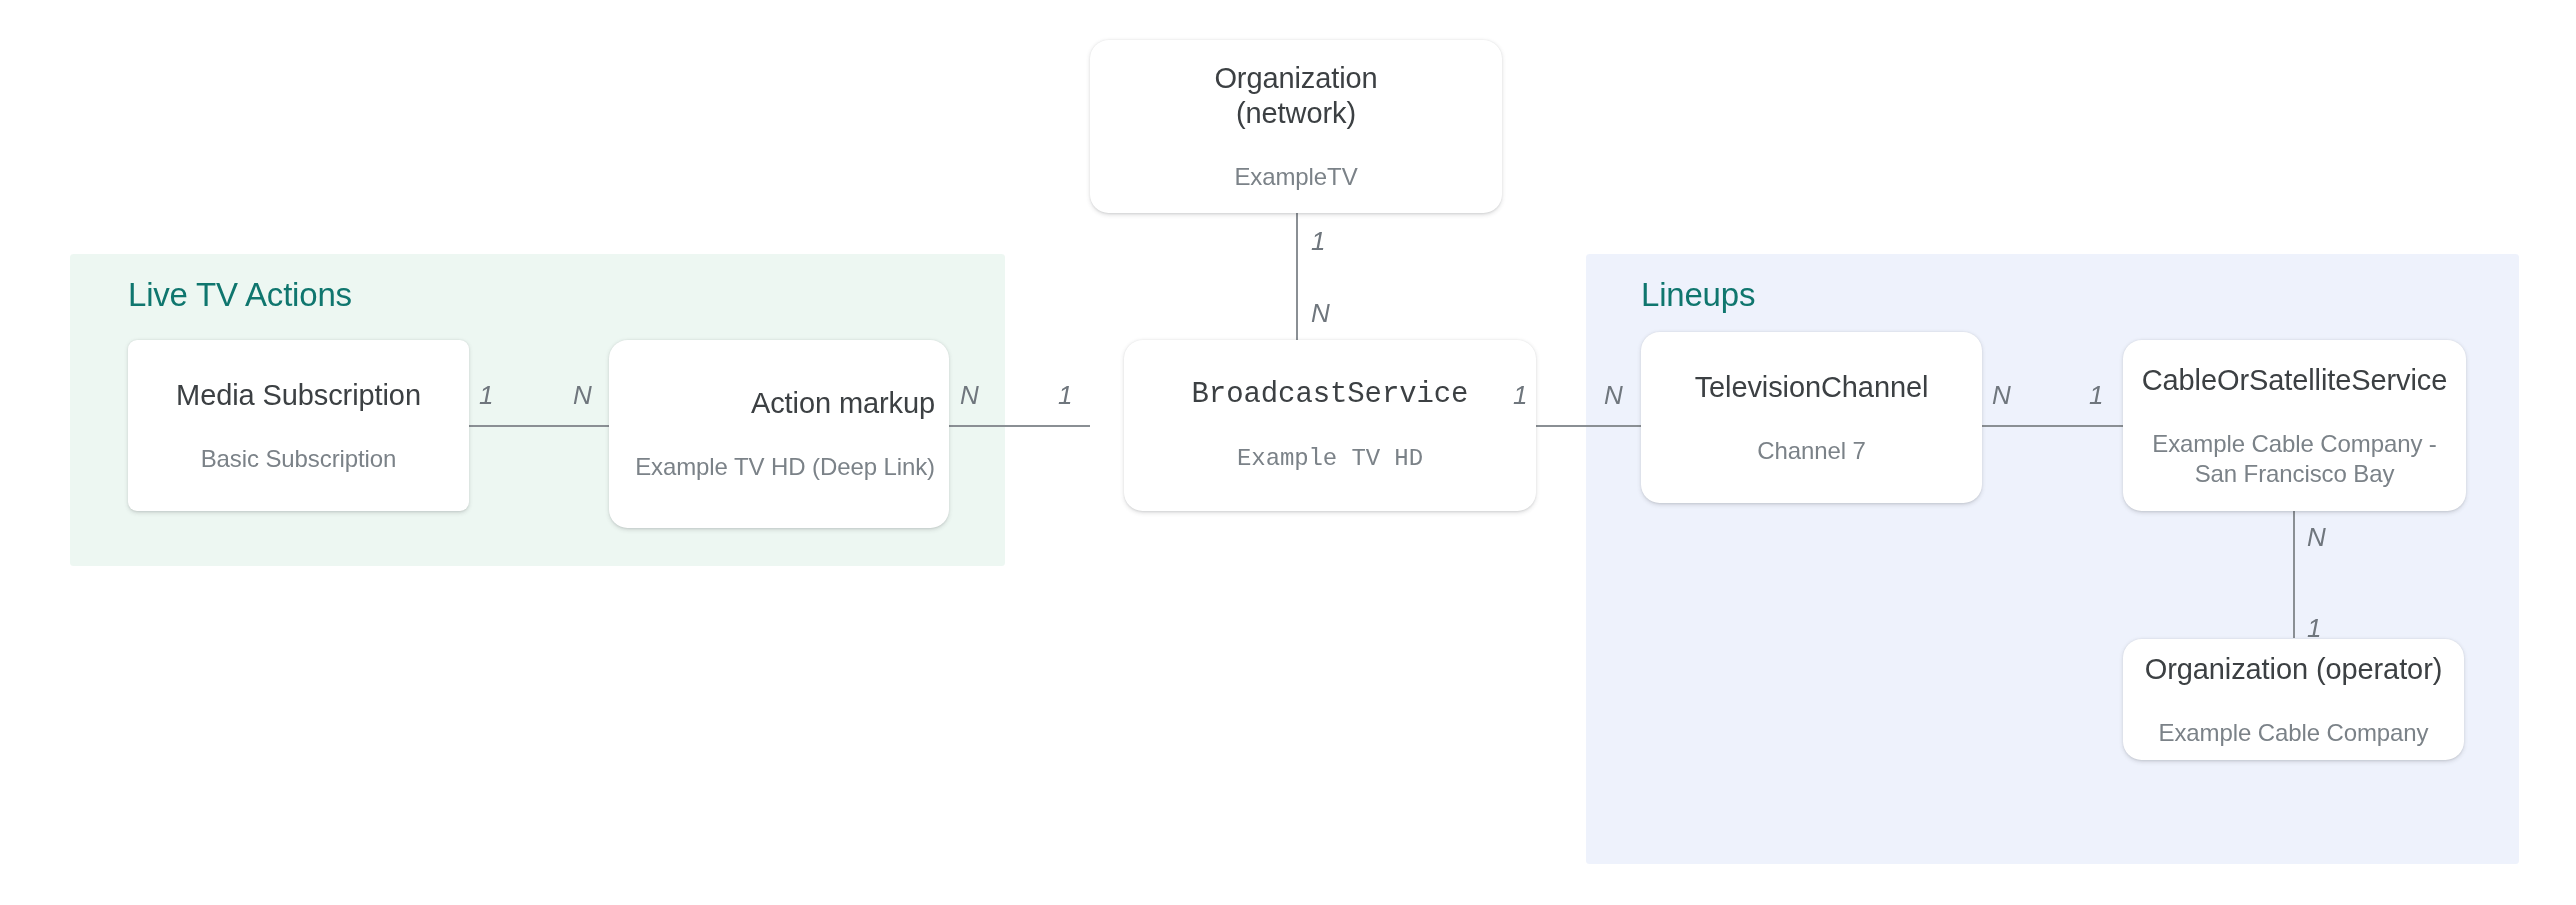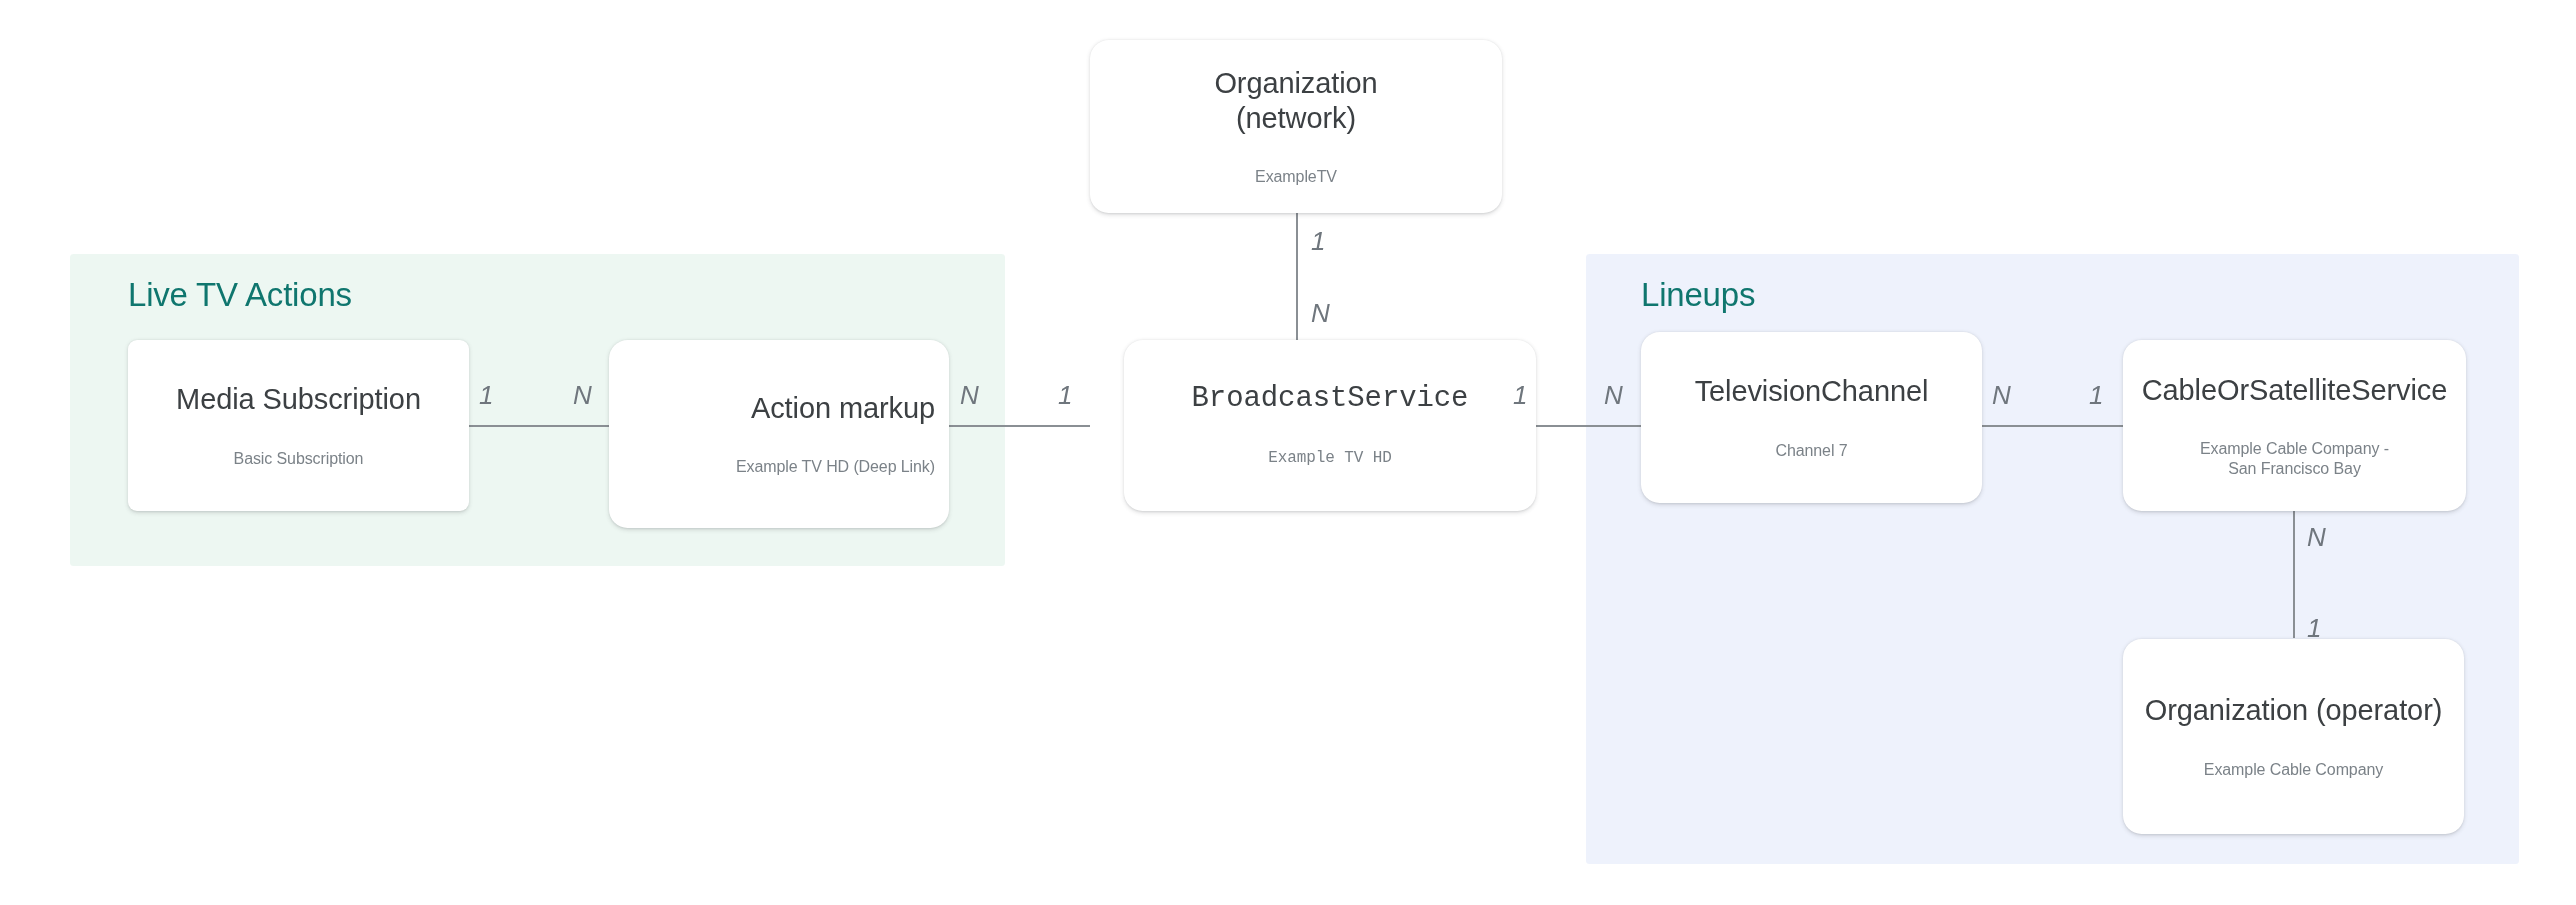--- a/index.html
+++ b/index.html
@@ -41,21 +41,21 @@
   }
   .card-title{
     font-size:29px;
     color:#3c4043;
     line-height:1.18;
     text-align:center;
     white-space:pre-line;
     letter-spacing:-0.1px;
   }
   .card-sub{
-    font-size:16px;
+    font-size:24px;
     color:#7b8288;
     line-height:1.24;
     text-align:center;
     margin-top:32px;
     white-space:pre-line;
     letter-spacing:-0.1px;
   }
 
   
   .edge-h{
@@ -139,19 +139,19 @@
     <div class="card-title">TelevisionChannel</div>
     <div class="card-sub">Channel 7</div>
   </div>
 
   <div class="card" style="left:2123px;top:340px;width:343px;height:171px;">
     <div class="card-title">CableOrSatelliteService</div>
     <div class="card-sub">Example Cable Company -
 San Francisco Bay</div>
   </div>
 
-  <div class="card" style="left:2123px;top:639px;width:341px;height:195px;">
+  <div class="card" style="left:2123px;top:639px;width:341px;height:121px;">
     <div class="card-title">Organization (operator)</div>
     <div class="card-sub">Example Cable Company</div>
   </div>
 
 </div>
 
 
 </body></html>

